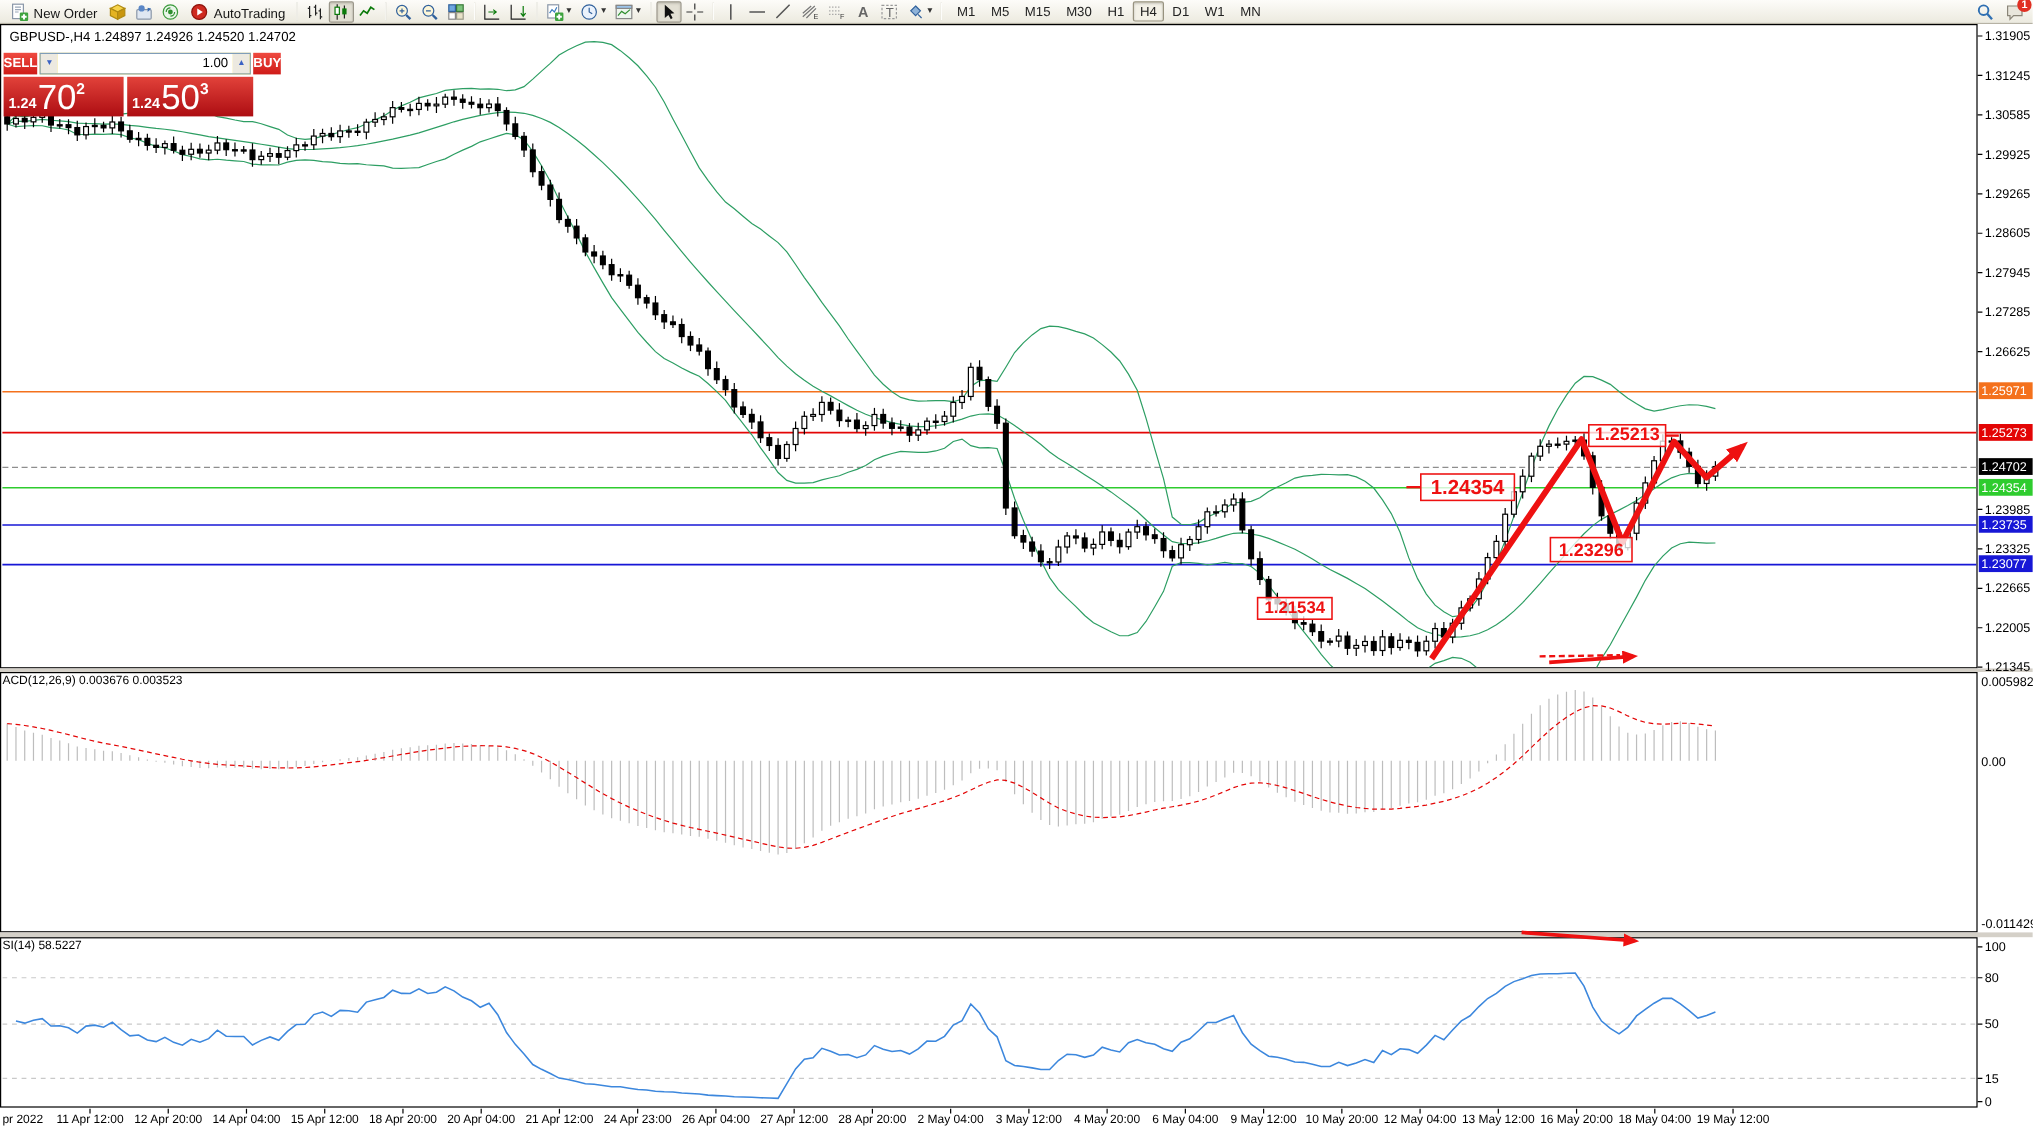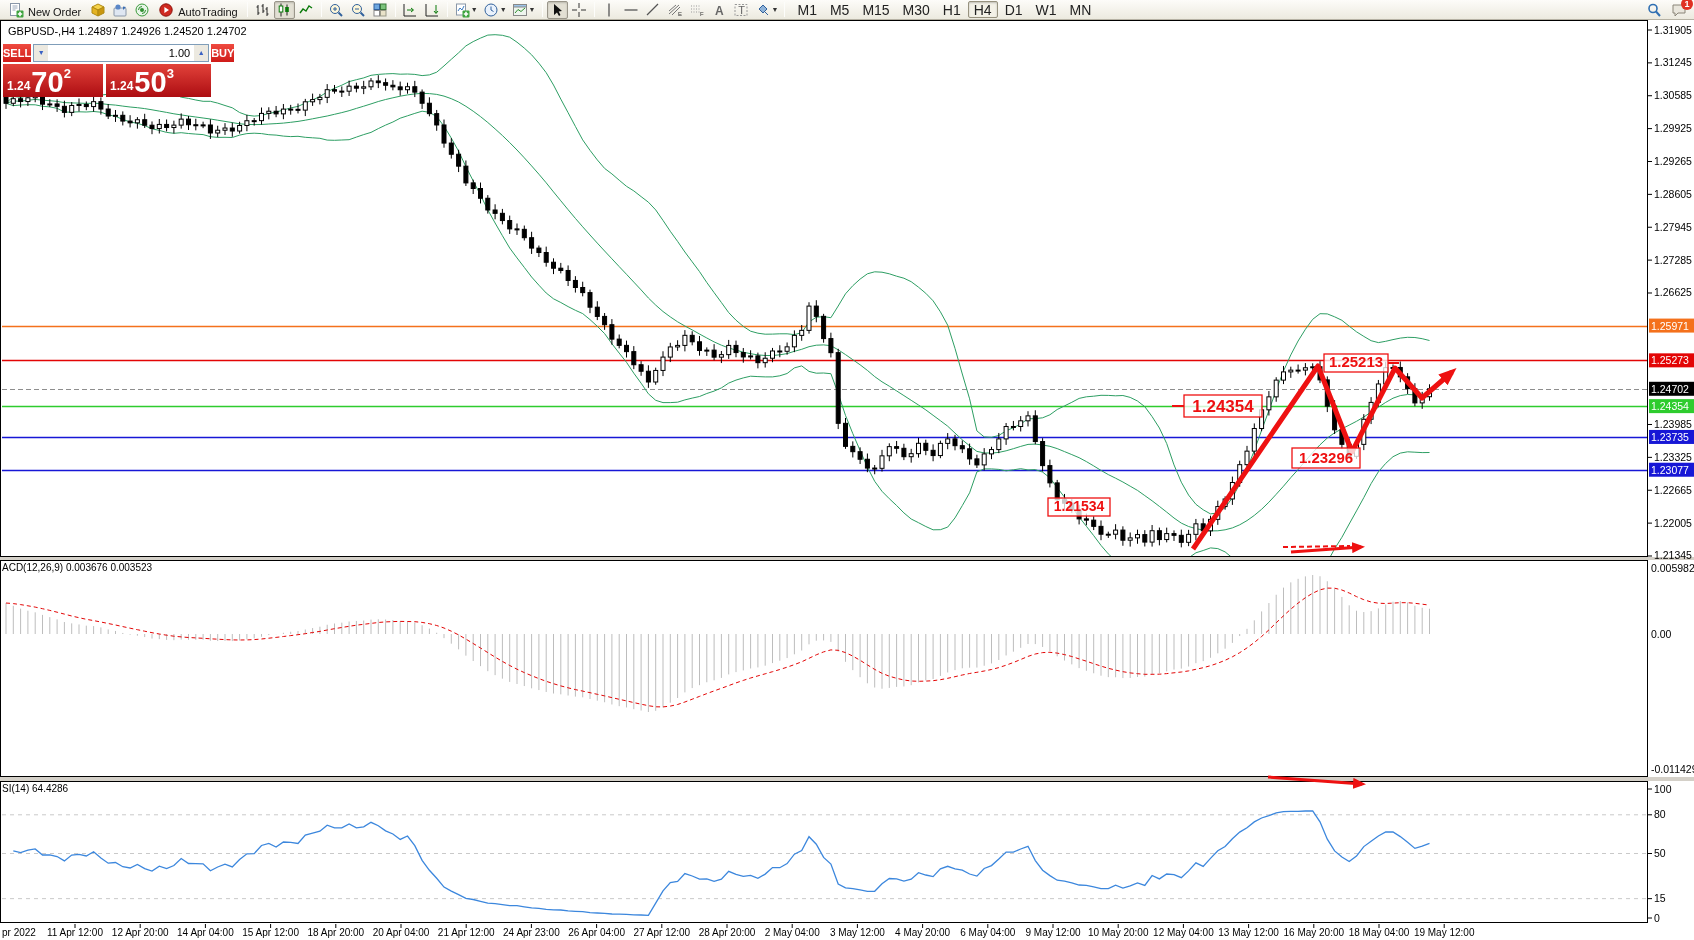--- a/index.html
+++ b/index.html
@@ -7,37 +7,37 @@
 body{font-family:"Liberation Sans",sans-serif;background:#fff;position:relative;font-size:11px}
 #toolbar{position:absolute;left:0;top:0;width:1694px;height:20px;z-index:30;
  background:linear-gradient(#fdfcf9,#eceadf);border-bottom:1px solid #b6b2a4;
  display:flex;align-items:center;padding:0 3px;gap:1px;color:#151515}
 .tbtn{display:flex;align-items:flex-end;gap:4px;height:18px;padding:0 4px;border:1px solid transparent;border-radius:2px;cursor:default;white-space:nowrap}
 .ibtn{display:flex;align-items:center;justify-content:center;height:18px;min-width:21px;padding:0 1px;border:1px solid transparent;border-radius:2px}
 .ibtn.pressed{border:1px solid #9a968a;background:#e3e0d4;box-shadow:inset 0 1px 2px rgba(0,0,0,.18)}
 .sep{width:1px;height:15px;background:#c5c2b4;border-right:1px solid #fdfdfb;margin:0 3px}
 .caret{font-size:7px;color:#333;margin-left:1px}
 .icon{width:16px;height:16px;display:block}
-.tf{font-size:14px;color:#222;padding:0 5px;height:17px;line-height:16px;border:1px solid transparent;border-radius:2px}
+.tf{font-size:11px;color:#222;padding:0 5px;height:17px;line-height:16px;border:1px solid transparent;border-radius:2px}
 .tf.active{border:1px solid #97927f;background:#f3f1e7;box-shadow:inset 0 1px 2px rgba(0,0,0,.22)}
 #tb-right{margin-left:auto;display:flex;align-items:center;gap:4px;padding-right:2px}
 .badge{position:absolute;top:-4px;right:-5px;background:#e03023;color:#fff;border-radius:7px;min-width:12px;height:12px;font-size:9px;line-height:12px;text-align:center;font-weight:bold}
 #chart-title{position:absolute;left:8px;top:25px;z-index:20;color:#000;font-size:11px}
 #chart-title .ohlc{margin-left:0}
 #trade-panel{position:absolute;left:3px;top:44px;z-index:20;width:208px}
 #tp-row1{display:flex;height:18px;gap:2px}
 .tp-btn{background:linear-gradient(#ef4a40,#cf1b18);color:#fff;font-weight:bold;font-size:11px;border:0;width:44px;height:18px;line-height:18px;text-align:center}
 #vol-wrap{display:flex;flex:1;height:18px;border:1px solid #7f9db9;background:#fde047}
 .vol-btn{width:14px;background:#ece9e0;border:0;font-size:7px;color:#3b62c4;line-height:16px}
 #vol-input{flex:1;border:0;outline:none;text-align:right;font-size:11px;padding-right:4px;font-family:"Liberation Sans",sans-serif}
 #tp-row2{display:flex;gap:3px;margin-top:2px}
 .px-block{height:33px;background:linear-gradient(#e2423a,#ad0d12);color:#fff;display:flex;align-items:flex-end;padding:0 3px 1px 4px}
 #px-sell{width:100px}#px-buy{width:105px}
 .px-small{font-size:12px;font-weight:bold;margin:4px 1px 3px 0}
-.px-big{font-size:29px;font-weight:bold;line-height:27px}
+.px-big{font-size:29px;font-weight:normal;line-height:27px}
 .px-sup{font-size:13px;font-weight:bold;align-self:flex-start;margin-top:2px}
 .ind-label{position:absolute;z-index:20;font-size:10px;color:#000}
 svg text{font-family:"Liberation Sans",sans-serif}
 #cv{position:absolute;left:0;top:0;z-index:5}
 </style>
 </head>
 <body>
 
 <div id="toolbar">
   <div class="tbtn">
@@ -1027,13 +1027,13 @@
     </div>
     <div class="px-block" id="px-buy">
       <span class="px-small">1.24</span>
       <span class="px-big">50</span>
       <span class="px-sup">3</span>
     </div>
   </div>
 </div>
 
 <div class="ind-label" style="left:2px;top:562px">ACD(12,26,9) 0.003676 0.003523</div>
-<div class="ind-label" style="left:2px;top:783px">SI(14) 64.4286</div>
+<div class="ind-label" style="left:2px;top:783px">SI(14) 58.5227</div>
 
 </body></html>

